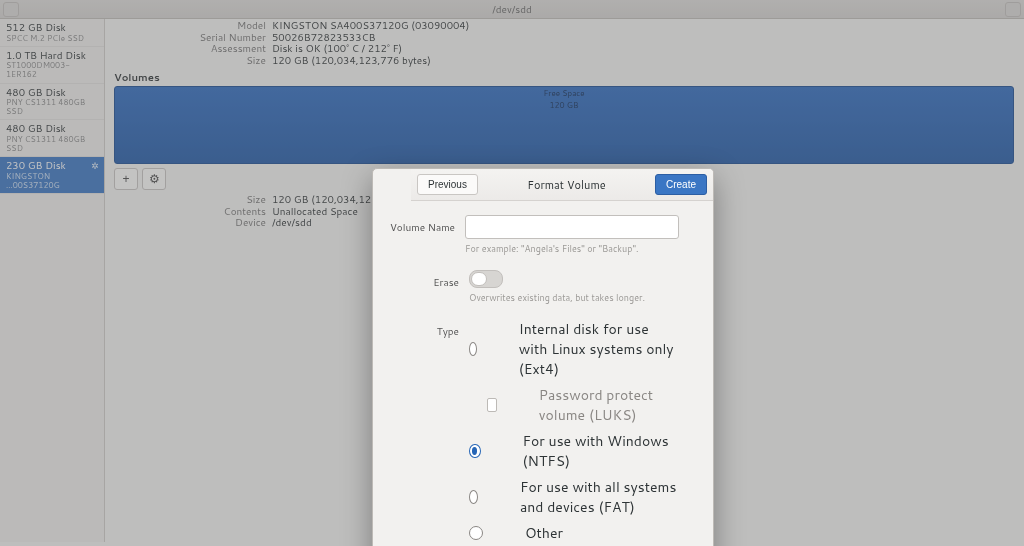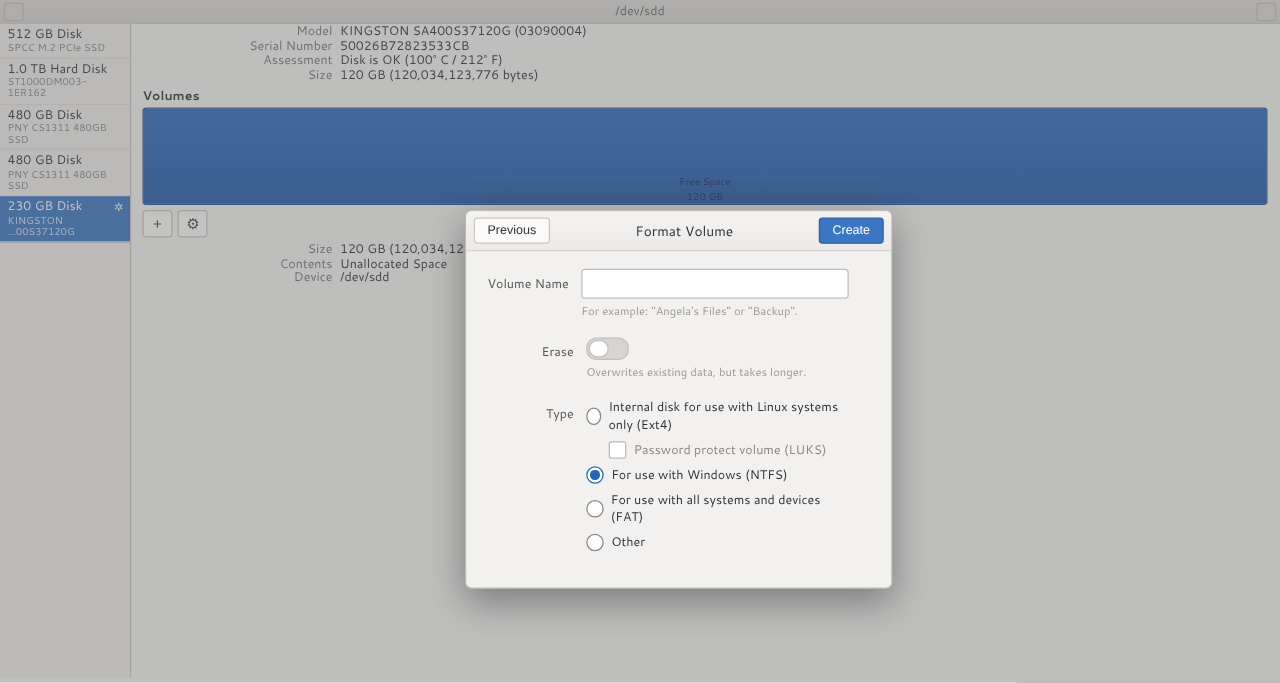--- a/index.html
+++ b/index.html
@@ -101,21 +101,21 @@
     padding: 4px 10px 2px 10px;
   }
 
   .volume-rect {
     margin: 0 10px 0 10px;
     height: 76px;
     background: linear-gradient(#2f6cc1, #225aa8);
     border: 1px solid #1b4d94;
     border-radius: 3px;
     display: flex;
-    align-items: flex-end;
+    align-items: flex-start;
     justify-content: center;
     color: #0e2a55;
     font-size: 8px;
     text-align: center;
   }
 
   .vol-toolbar {
     margin: 4px 10px 0 10px;
     display: flex;
     gap: 0;
@@ -151,20 +151,21 @@
     box-shadow: 0 10px 30px rgba(0,0,0,0.35);
     overflow: hidden;
   }
   .dlg-header {
     display: flex;
     align-items: center;
     justify-content: space-between;
     padding: 5px 6px;
     border-bottom: 1px solid #d5d2cf;
     background: linear-gradient(#f4f3f1,#eceae8);
+    margin-left: 38px;
   }
   .dlg-header .dlg-title {
     flex: 1; text-align: center;
     font-size: 11px;
     color: #2e3436;
   }
   .dlg-btn {
     font-size: 10px;
     padding: 4px 10px;
     border-radius: 3px;
@@ -220,22 +221,23 @@
   .switch .knob {
     position: absolute; left: 1px; top: 1px;
     width: 14px; height: 12px;
     border-radius: 7px;
     background: #fff;
     border: 1px solid #c2bfbc;
   }
 
   .radio-list .opt, .radio-list .chk {
     display: flex; align-items: center;
-    font-size: 10px; color: #2e3436;
+    font-size: 14px; color: #2e3436;
     margin-bottom: 6px;
+    gap: 36px;
   }
   .radio-list .opt .r, .radio-list .chk .c {
     width: 12px; height: 12px;
     border: 1px solid #8a8784;
     margin-right: 6px;
     background: #fff;
   }
   .radio-list .opt .r { border-radius: 50%; position: relative; }
   .radio-list .opt.selected .r::after {
     content: ""; position: absolute; inset: 2.3px;

